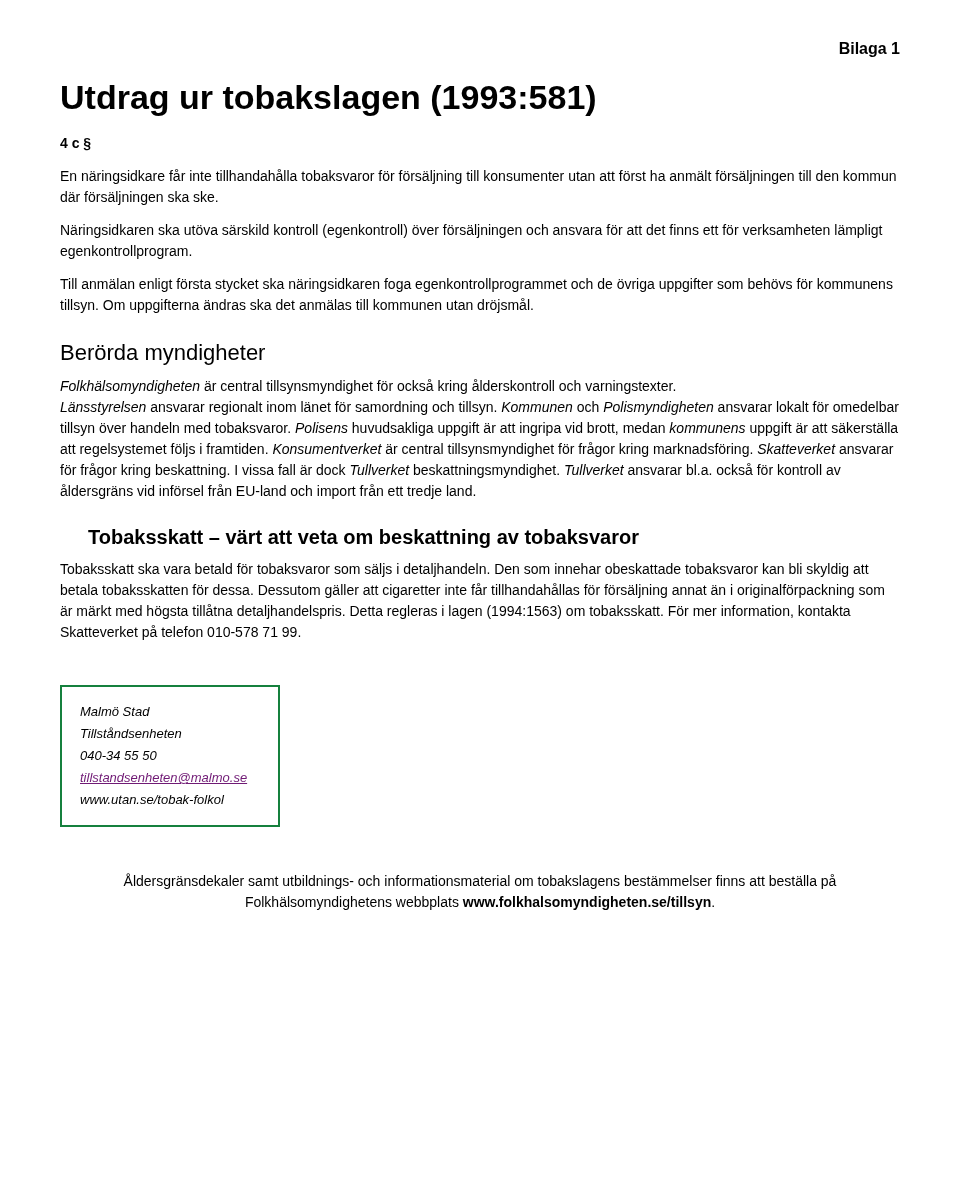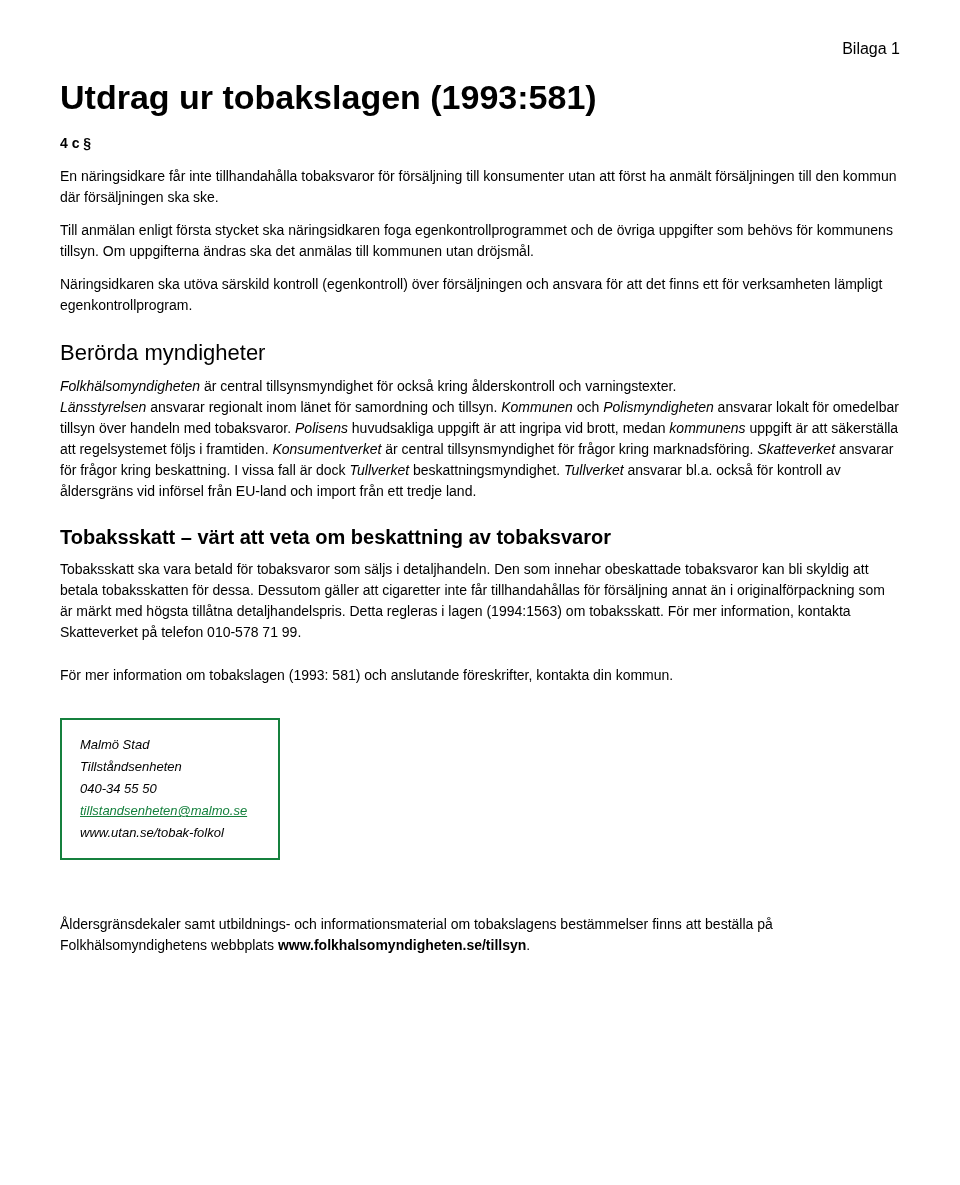--- a/index.html
+++ b/index.html
@@ -18,21 +18,21 @@
     }
 
     .page {
       padding: 40px 60px 40px 60px;
       position: relative;
     }
 
     .bilaga {
       text-align: right;
       font-size: 16px;
-      font-weight: normal;
+      font-weight: bold;
       margin-bottom: 20px;
     }
 
     h1.main-title {
       font-size: 34px;
       font-weight: bold;
       margin-bottom: 16px;
     }
 
     .paragraph {
@@ -46,20 +46,21 @@
       font-weight: normal;
       margin-top: 24px;
       margin-bottom: 10px;
     }
 
     .section-heading-medium {
       font-size: 20px;
       font-weight: bold;
       margin-top: 24px;
       margin-bottom: 10px;
+      margin-left: 28px;
     }
 
     .italic {
       font-style: italic;
     }
 
     .bold {
       font-weight: bold;
     }
 
@@ -72,27 +73,28 @@
       min-width: 220px;
     }
 
     .contact-box p {
       font-size: 13px;
       line-height: 1.7;
       font-style: italic;
     }
 
     .contact-box a {
-      color: #15803d;
+      color: #701a75;
       font-style: italic;
       text-decoration: underline;
     }
 
     .footer-section {
-      margin-top: 34px;
+      margin-top: 24px;
+      text-align: center;
     }
 
     .bold-website {
       font-weight: bold;
     }
 
     .section-gap {
       margin-top: 22px;
     }
   </style>
@@ -102,40 +104,39 @@
 <div class="page">
 
   <div class="bilaga">Bilaga 1</div>
 
   <h1 class="main-title">Utdrag ur tobakslagen (1993:581)</h1>
 
   <p class="paragraph bold">4 c §</p>
 
   <p class="paragraph">En näringsidkare får inte tillhandahålla tobaksvaror för försäljning till konsumenter utan att först ha anmält försäljningen till den kommun där försäljningen ska ske.</p>
 
+  <p class="paragraph">Näringsidkaren ska utöva särskild kontroll (egenkontroll) över försäljningen och ansvara för att det finns ett för verksamheten lämpligt egenkontrollprogram.</p>
+
   <p class="paragraph">Till anmälan enligt första stycket ska näringsidkaren foga egenkontrollprogrammet och de övriga uppgifter som behövs för kommunens tillsyn. Om uppgifterna ändras ska det anmälas till kommunen utan dröjsmål.</p>
-
-  <p class="paragraph">Näringsidkaren ska utöva särskild kontroll (egenkontroll) över försäljningen och ansvara för att det finns ett för verksamheten lämpligt egenkontrollprogram.</p>
 
   <div class="section-gap">
     <h2 class="section-heading">Berörda myndigheter</h2>
 
     <p class="paragraph">
       <span class="italic">Folkhälsomyndigheten</span><span> är central tillsynsmyndighet för också kring ålderskontroll och varningstexter.</span><br>
       <span class="italic">Länsstyrelsen</span><span> ansvarar regionalt inom länet för samordning och tillsyn. </span><span class="italic">Kommunen</span><span> och </span><span class="italic">Polismyndigheten</span><span> ansvarar lokalt för omedelbar tillsyn över handeln med tobaksvaror. </span><span class="italic">Polisens</span><span> huvudsakliga uppgift är att ingripa vid brott, medan </span><span class="italic">kommunens</span><span> uppgift är att säkerställa att regelsystemet följs i framtiden. </span><span class="italic">Konsumentverket</span><span> är central tillsynsmyndighet för frågor kring marknadsföring. </span><span class="italic">Skatteverket</span><span> ansvarar för frågor kring beskattning. I vissa fall är dock </span><span class="italic">Tullverket</span><span> beskattningsmyndighet. </span><span class="italic">Tullverket</span><span> ansvarar bl.a. också för kontroll av åldersgräns vid införsel från EU-land och import från ett tredje land.</span>
     </p>
   </div>
 
   <div class="section-gap">
     <h2 class="section-heading-medium">Tobaksskatt – värt att veta om beskattning av tobaksvaror</h2>
     <p class="paragraph">Tobaksskatt ska vara betald för tobaksvaror som säljs i detaljhandeln. Den som innehar obeskattade tobaksvaror kan bli skyldig att betala tobaksskatten för dessa. Dessutom gäller att cigaretter inte får tillhandahållas för försäljning annat än i originalförpackning som är märkt med högsta tillåtna detaljhandelspris. Detta regleras i lagen (1994:1563) om tobaksskatt.  För mer information, kontakta Skatteverket på telefon 010-578 71 99.</p>
   </div>
 
   <div class="section-gap">
-    <p class="paragraph">För mer information om tobakslagen (1993: 581) och anslutande föreskrifter, kontakta din kommun.</p>
   </div>
 
   <div class="contact-box">
     <p>Malmö Stad</p>
     <p>Tillståndsenheten</p>
     <p>040-34 55 50</p>
     <p>
       <a href="#">tillstandsenheten@malmo.se</a>
     </p>
     <p>www.utan.se/tobak-folkol</p>

